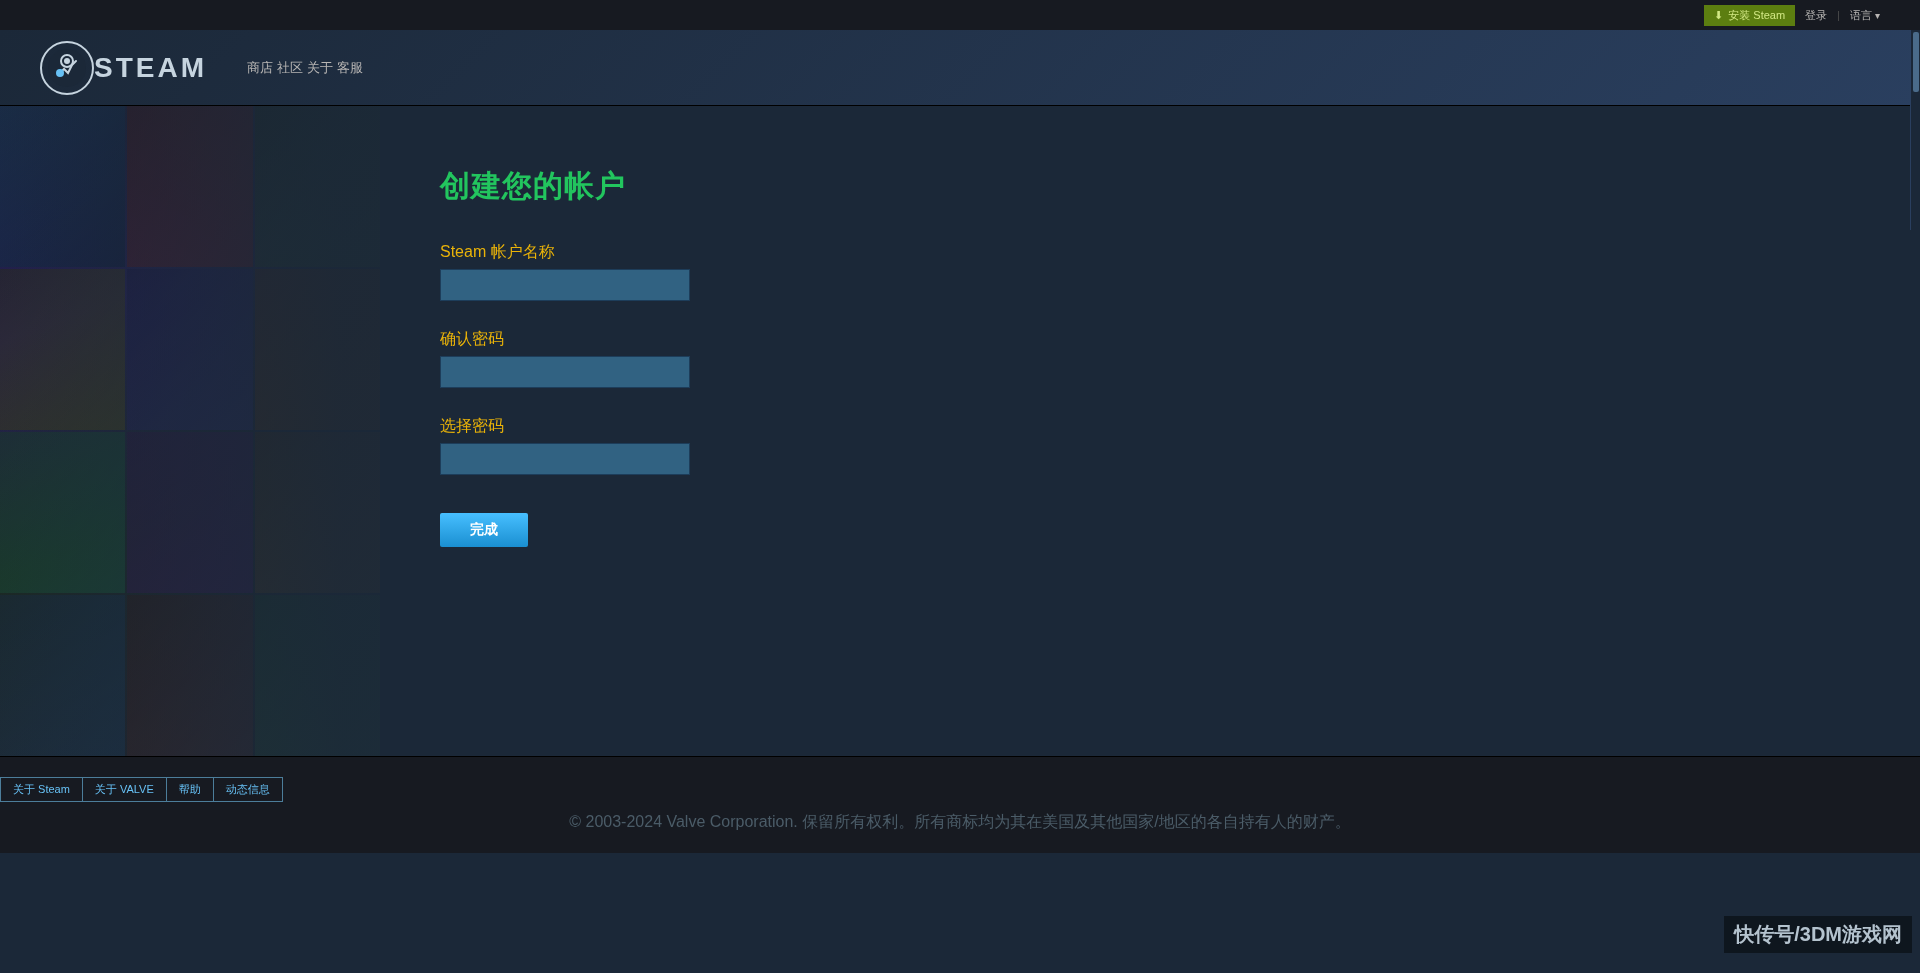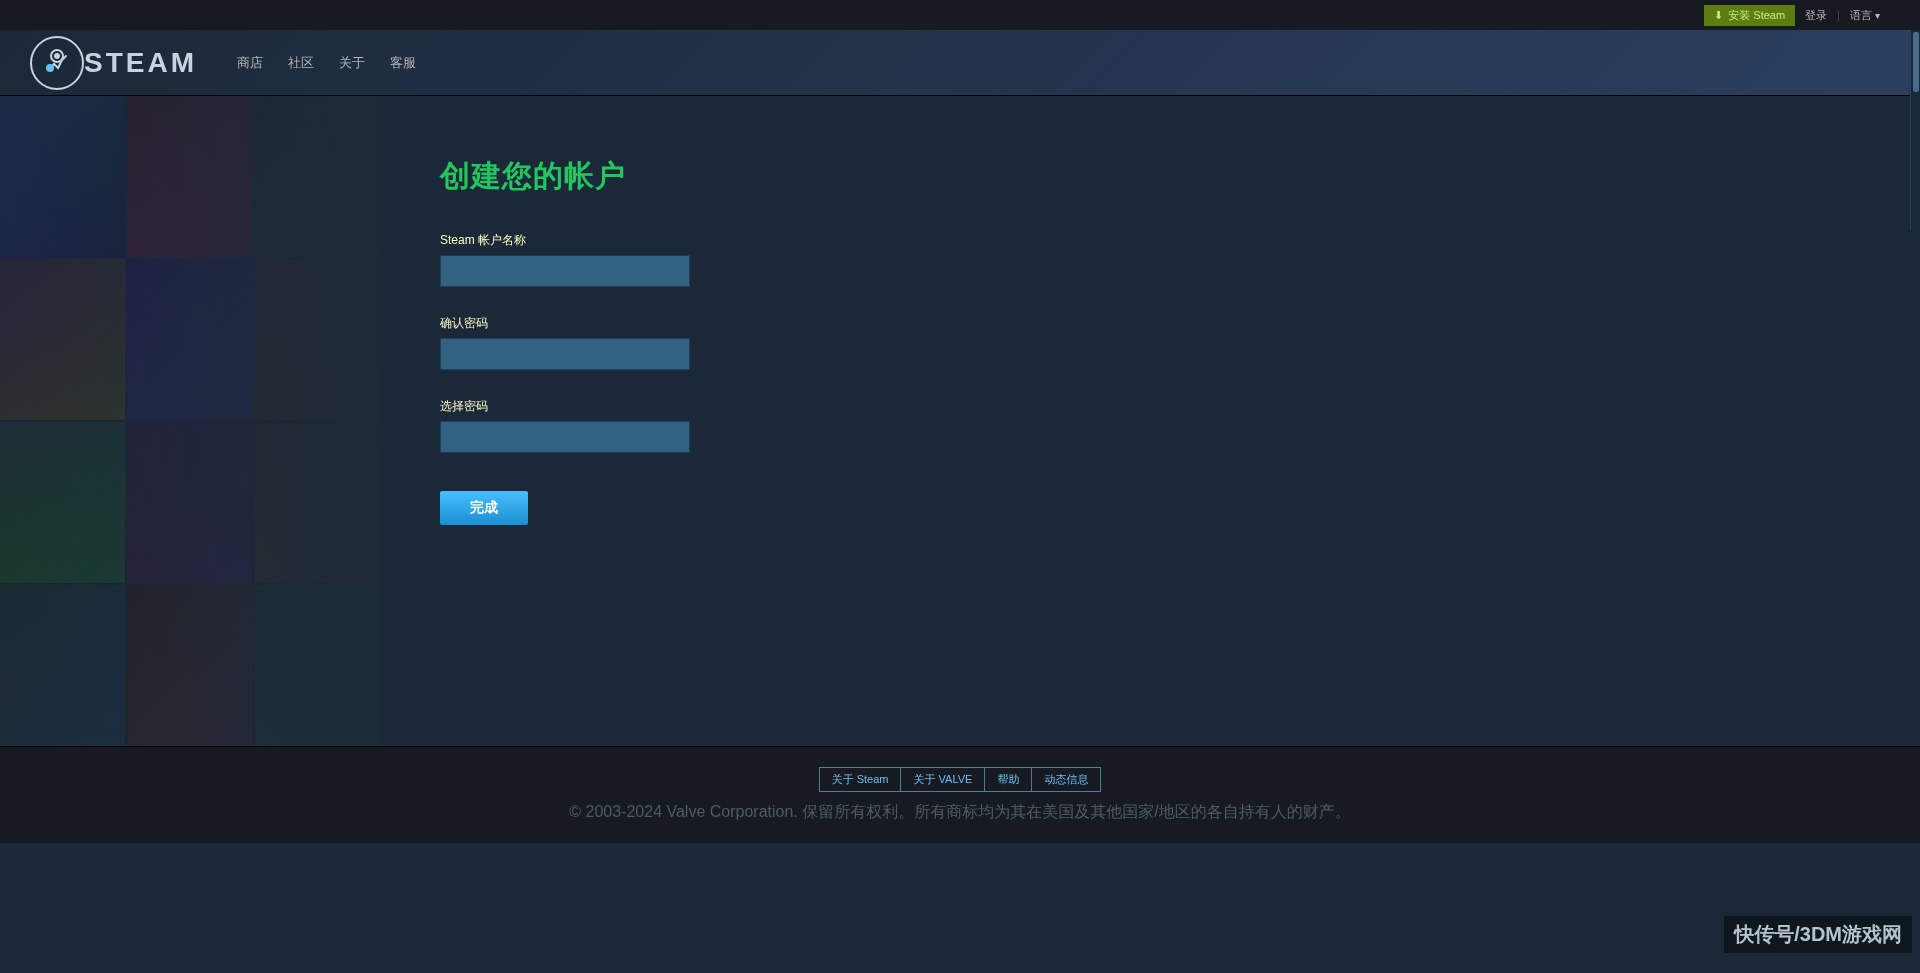--- a/index.html
+++ b/index.html
@@ -54,24 +54,24 @@
       cursor: pointer;
       display: flex;
       align-items: center;
       gap: 3px;
     }
 
     
     .header {
       background: linear-gradient(135deg, #1b2838 0%, #2a3f5f 100%);
       background-color: #1b2838;
-      height: 66px;
-      display: flex;
-      align-items: center;
-      padding: 0 30px;
+      height: 76px;
+      display: flex;
+      align-items: center;
+      padding: 0 40px;
       border-bottom: 1px solid #000;
     }
 
     .logo-area {
       display: flex;
       align-items: center;
       gap: 0;
       margin-right: 40px;
     }
 
@@ -83,21 +83,21 @@
     .steam-logo-text {
       font-size: 28px;
       font-weight: bold;
       color: #c6d4df;
       letter-spacing: 3px;
       text-transform: uppercase;
     }
 
     .nav-links {
       display: flex;
-      gap: 25px;
+      gap: 4px;
       align-items: center;
     }
 
     .nav-link {
       color: #b8b6b4;
       font-size: 13px;
       cursor: pointer;
       text-decoration: none;
     }
 
@@ -173,22 +173,22 @@
       margin-bottom: 35px;
       letter-spacing: 1px;
     }
 
     .form-group {
       margin-bottom: 28px;
     }
 
     .form-label {
       display: block;
-      font-size: 12px;
-      color: #fef9c3;
+      font-size: 16px;
+      color: #eab308;
       margin-bottom: 6px;
       text-transform: none;
     }
 
     .form-input {
       width: 250px;
       height: 32px;
       background-color: #316282;
       border: 1px solid #1d3d5a;
       color: #c6d4df;
@@ -211,21 +211,20 @@
       border-radius: 2px;
     }
 
     
     .footer {
       background-color: #171a21;
       border-top: 1px solid #000;
       padding: 20px 0;
       display: flex;
       flex-direction: column;
-      align-items: center;
       gap: 10px;
     }
 
     .footer-links {
       display: flex;
       gap: 0;
       align-items: center;
     }
 
     .footer-link {

